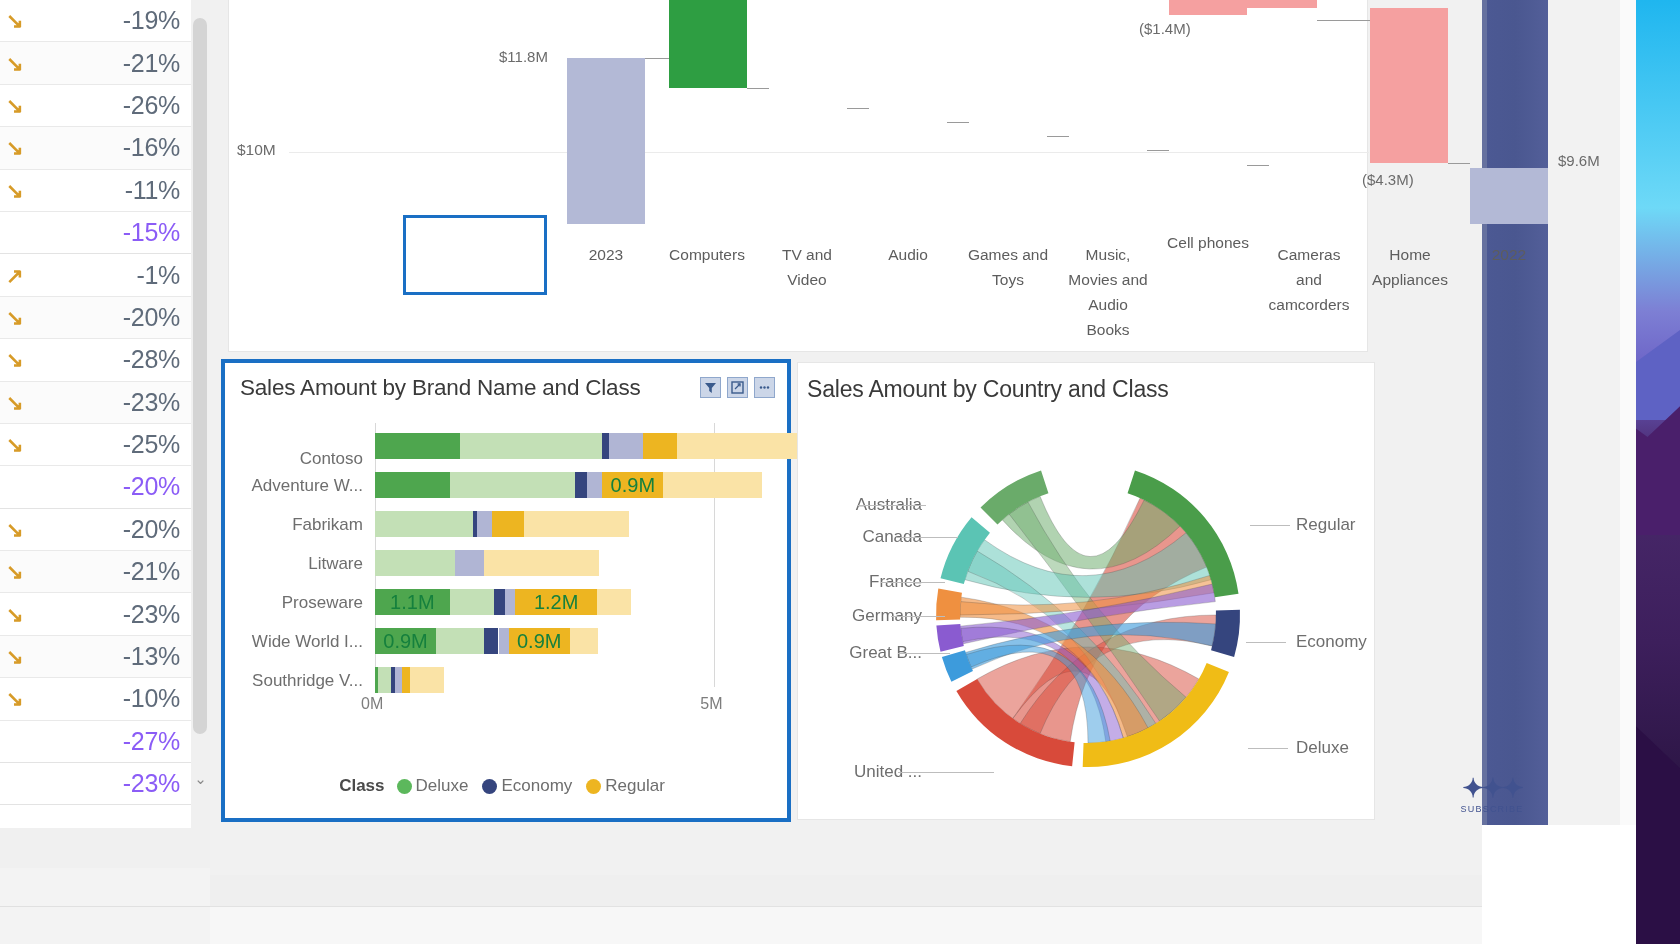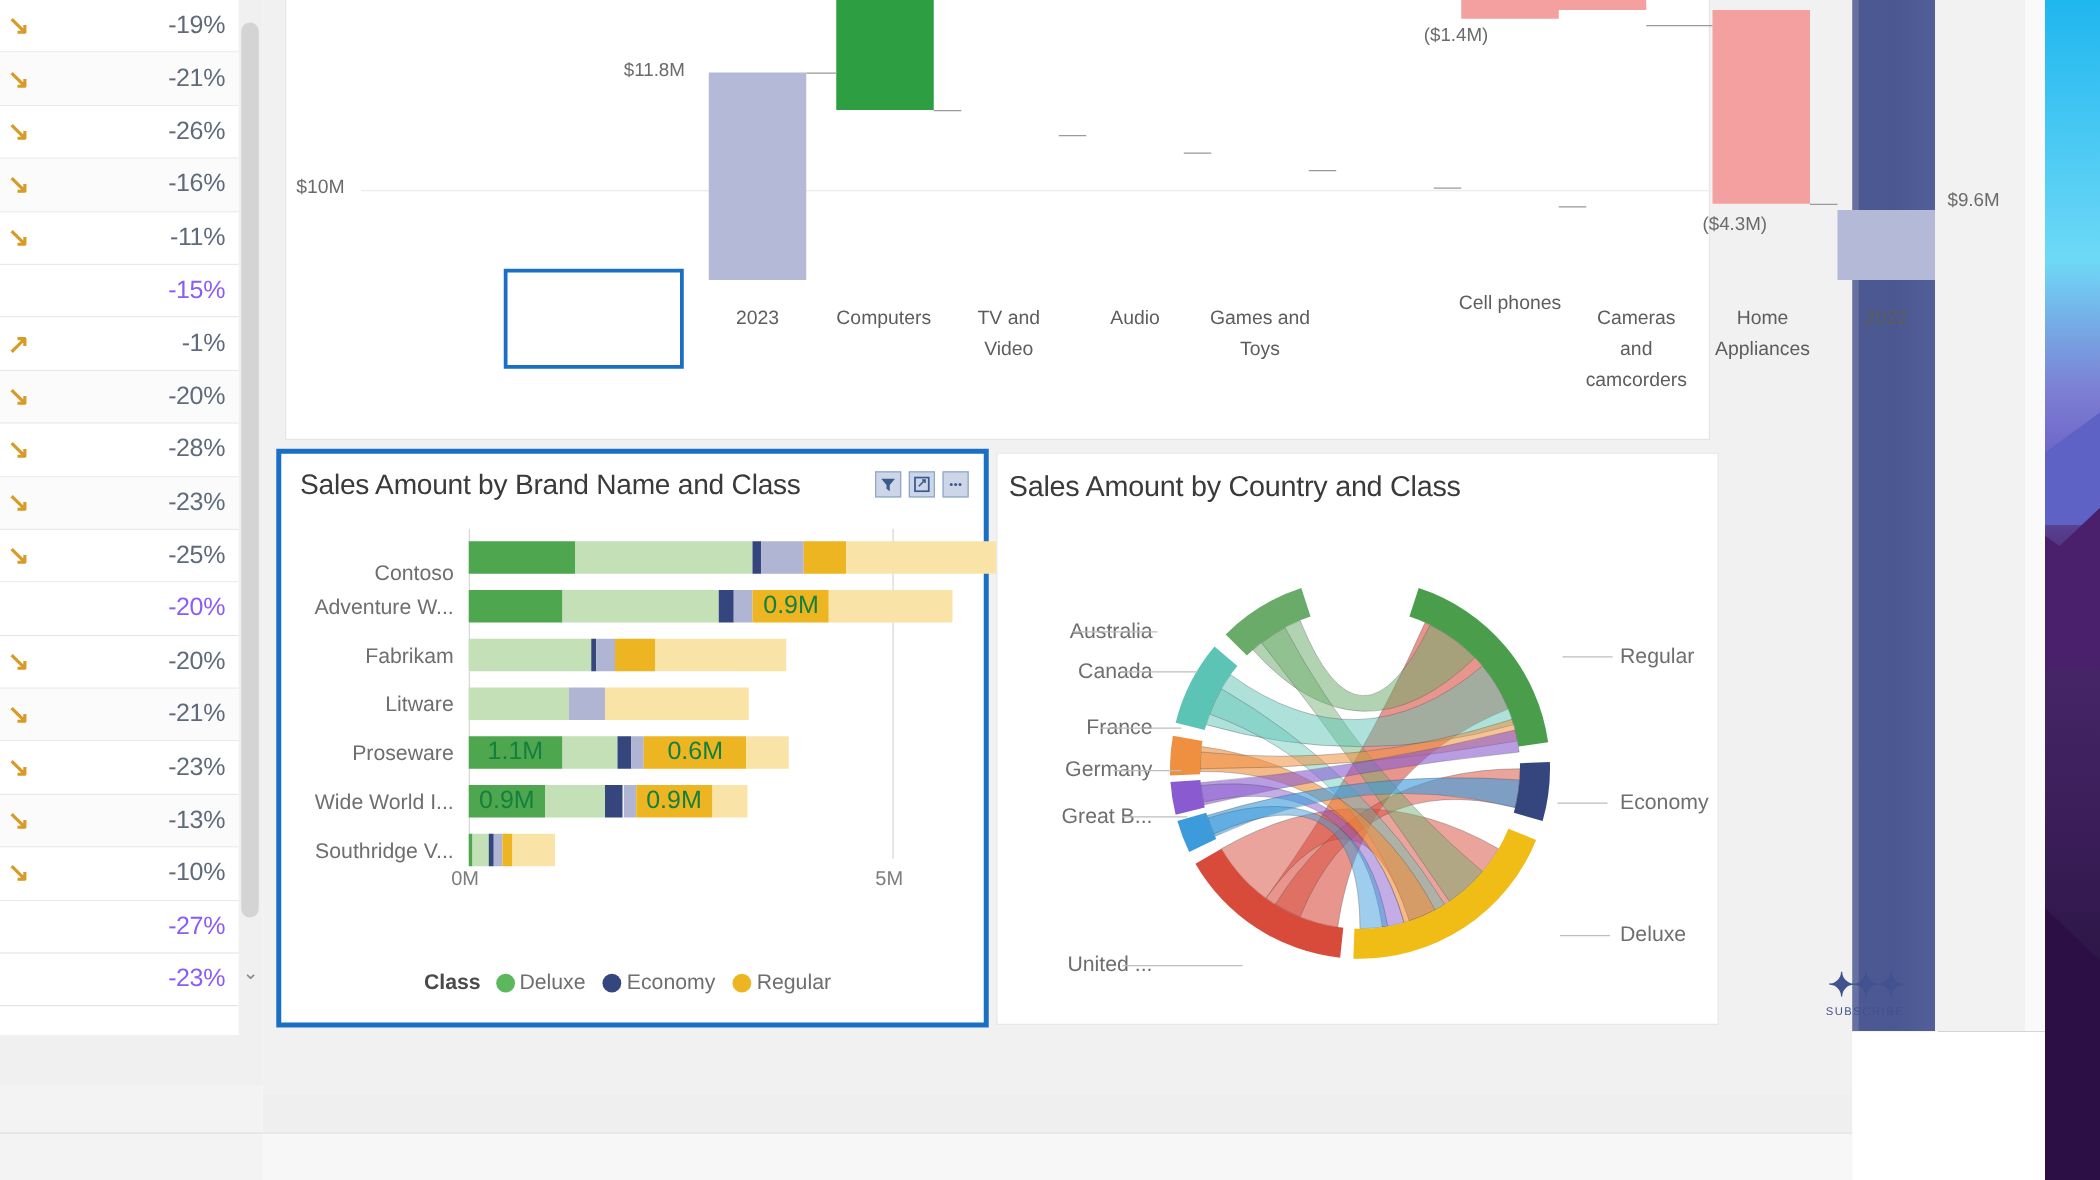--- a/index.html
+++ b/index.html
@@ -61,21 +61,21 @@
   }
   .lt-row {
     position:relative; width:191px; display:flex; align-items:center;
     justify-content:space-between; padding:0 11px 0 6px;
     background:#ffffff; border-bottom:1px solid #e9e9e9;
   }
   .lt-row.alt { background:#fbfbfb; }
   .lt-row.total { background:#ffffff; border-bottom:1px solid #e3e3e3; }
   .lt-arrow { font-size:21px; line-height:1; color:#d79b28; font-weight:700; width:24px; text-align:left; }
   .lt-arrow.up { color:#d79b28; }
-  .lt-val { font-size:20px; color:#5f6b7a; letter-spacing:-0.3px; }
+  .lt-val { font-size:25px; color:#5f6b7a; letter-spacing:-0.3px; }
   .lt-row.total .lt-val { color:#8b5cf6; font-weight:400; }
 
   
   .lt-scroll { position:absolute; left:191px; top:0; width:19px; height:828px; background:#f0f0f0; }
   .lt-thumb { position:absolute; left:193px; top:18px; width:14px; height:716px; background:#d4d4d4; border-radius:7px; }
   .lt-chev {
     position:absolute; left:193px; top:768px; width:15px; height:22px;
     color:#888; font-size:15px; text-align:center; line-height:22px;
   }
   .lt-bottom-white { position:absolute; left:0; top:828px; width:210px; height:40px; background:#f0f0f0; }
@@ -286,20 +286,21 @@
         <div class="wf-connector" style="left: 818px; top: 136px; width: 22px;"></div>
         <div class="wf-connector" style="left: 918px; top: 150px; width: 22px;"></div>
         <div class="wf-connector" style="left: 1018px; top: 165px; width: 22px;"></div>
         <div class="wf-connector" style="left: 1088px; top: 20px; width: 53px;"></div>
         <div class="wf-connector" style="left: 1219px; top: 163px; width: 22px;"></div>
         <div class="wf-axislbl" style="left: 338px; width: 78px; top: 242px;">2023</div>
         <div class="wf-axislbl" style="left: 430px; width: 96px; top: 242px;">Computers</div>
         <div class="wf-axislbl" style="left: 538px; width: 80px; top: 242px;">TV and Video</div>
         <div class="wf-axislbl" style="left: 640px; width: 78px; top: 242px;">Audio</div>
         <div class="wf-axislbl" style="left: 736px; width: 86px; top: 242px;">Games and Toys</div>
+        <div class="wf-axislbl" style="left: 838px; width: 82px; top: 242px;">Music, Movies and Audio Books</div>
         <div class="wf-axislbl" style="left: 928px; width: 102px; top: 230px;">Cell phones</div>
         <div class="wf-axislbl" style="left: 1034px; width: 92px; top: 242px;">Cameras and camcorders</div>
         <div class="wf-axislbl" style="left: 1135px; width: 92px; top: 242px;">Home Appliances</div>
         <div class="wf-axislbl" style="left: 1241px; width: 78px; top: 242px;">2022</div>
         <div class="wf-select-box" style="left: 174px; top: 215px; width: 144px; height: 80px; border-color: rgb(26, 111, 196);"></div>
       </div>
   </div>
 
   <div class="bar-card">
     <div class="card-title">Sales Amount by Brand Name and Class</div>
@@ -352,21 +353,21 @@
         <div class="bc-seg" style="left: 150px; top: 127px; width: 80.0714px; height: 26px; background: rgb(195, 224, 182); position: absolute;"></div>
         <div class="bc-seg" style="left: 230.071px; top: 127px; width: 28.5px; height: 26px; background: rgb(176, 181, 212); position: absolute;"></div>
         <div class="bc-seg" style="left: 258.571px; top: 127px; width: 115.357px; height: 26px; background: rgb(250, 227, 166); position: absolute;"></div>
         <div class="bc-catlbl" style="right: 424px; top: 170px;">Proseware</div>
         <div class="bc-seg" style="left: 150px; top: 166px; width: 74.6429px; height: 26px; background: rgb(78, 166, 78); position: absolute;"></div>
         <div class="bc-seglbl" style="left: 187.321px; top: 179px; transform: translate(-50%, -50%);">1.1M</div>
         <div class="bc-seg" style="left: 224.643px; top: 166px; width: 44.1071px; height: 26px; background: rgb(195, 224, 182); position: absolute;"></div>
         <div class="bc-seg" style="left: 268.75px; top: 166px; width: 11.5357px; height: 26px; background: rgb(53, 69, 126); position: absolute;"></div>
         <div class="bc-seg" style="left: 280.286px; top: 166px; width: 10.1786px; height: 26px; background: rgb(176, 181, 212); position: absolute;"></div>
         <div class="bc-seg" style="left: 290.464px; top: 166px; width: 81.4286px; height: 26px; background: rgb(237, 181, 33); position: absolute;"></div>
-        <div class="bc-seglbl" style="left: 331.179px; top: 179px; transform: translate(-50%, -50%);">0.6M</div>
+        <div class="bc-seglbl" style="left: 331.179px; top: 179px; transform: translate(-50%, -50%);">1.2M</div>
         <div class="bc-seg" style="left: 371.893px; top: 166px; width: 33.9286px; height: 26px; background: rgb(250, 227, 166); position: absolute;"></div>
         <div class="bc-catlbl" style="right: 424px; top: 209px;">Wide World I...</div>
         <div class="bc-seg" style="left: 150px; top: 205px; width: 61.0714px; height: 26px; background: rgb(78, 166, 78); position: absolute;"></div>
         <div class="bc-seglbl" style="left: 180.536px; top: 218px; transform: translate(-50%, -50%);">0.9M</div>
         <div class="bc-seg" style="left: 211.071px; top: 205px; width: 47.5px; height: 26px; background: rgb(195, 224, 182); position: absolute;"></div>
         <div class="bc-seg" style="left: 258.571px; top: 205px; width: 14.9286px; height: 26px; background: rgb(53, 69, 126); position: absolute;"></div>
         <div class="bc-seg" style="left: 273.5px; top: 205px; width: 10.1786px; height: 26px; background: rgb(176, 181, 212); position: absolute;"></div>
         <div class="bc-seg" style="left: 283.679px; top: 205px; width: 61.0714px; height: 26px; background: rgb(237, 181, 33); position: absolute;"></div>
         <div class="bc-seglbl" style="left: 314.214px; top: 218px; transform: translate(-50%, -50%);">0.9M</div>
         <div class="bc-seg" style="left: 344.75px; top: 205px; width: 28.5px; height: 26px; background: rgb(250, 227, 166); position: absolute;"></div>

